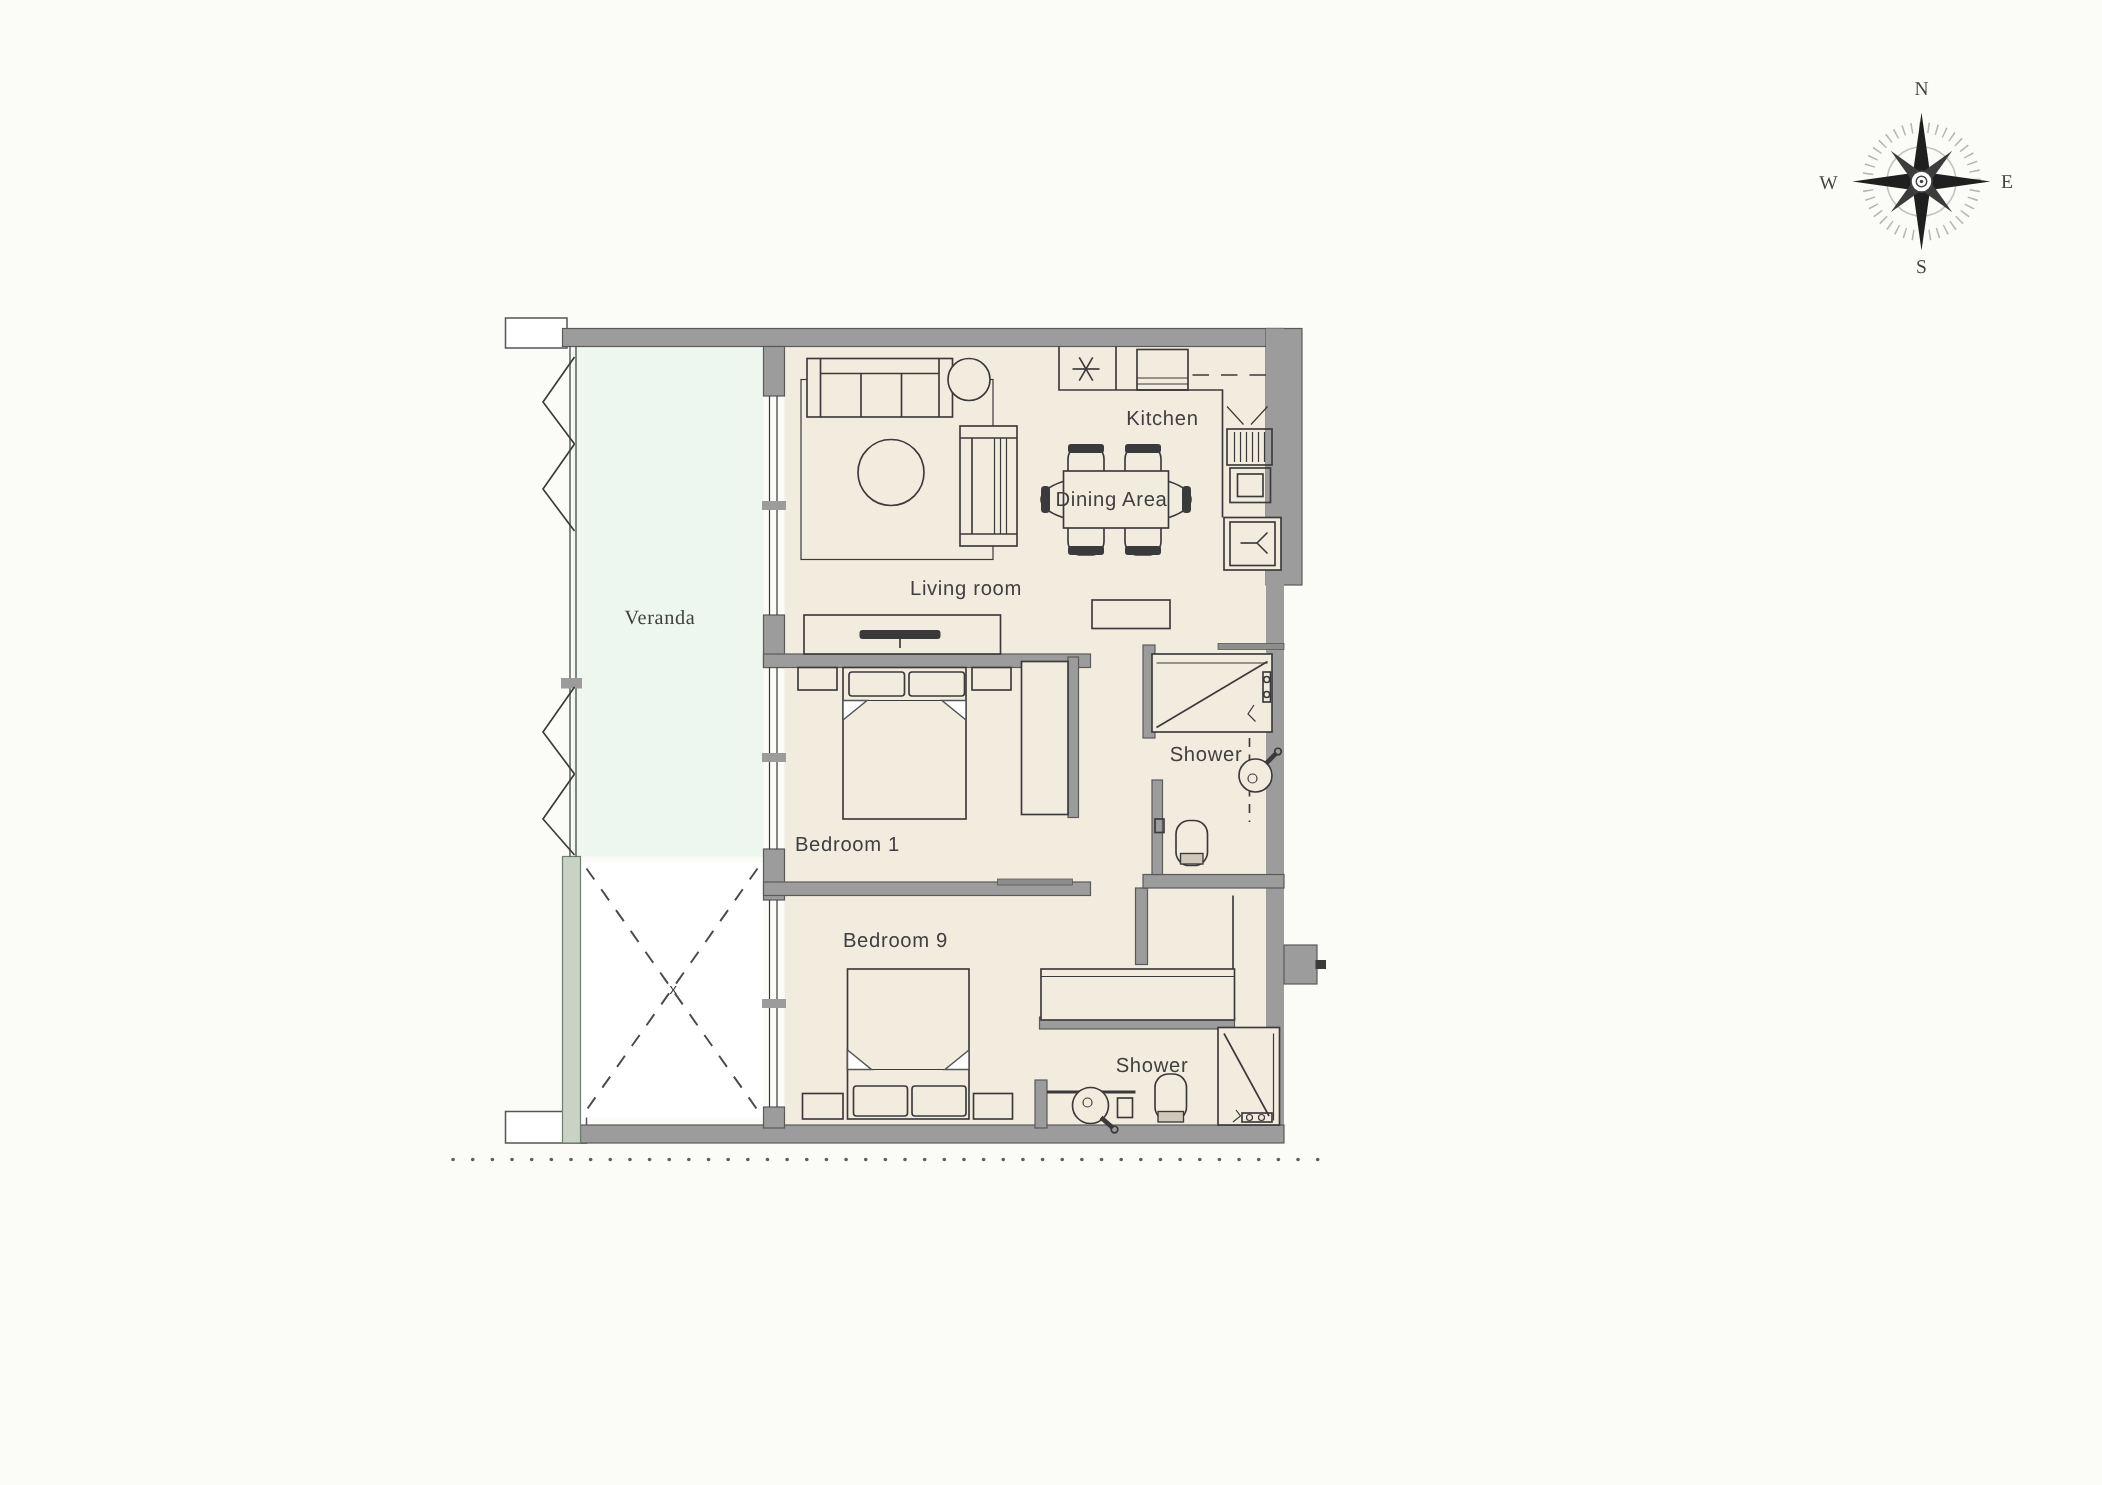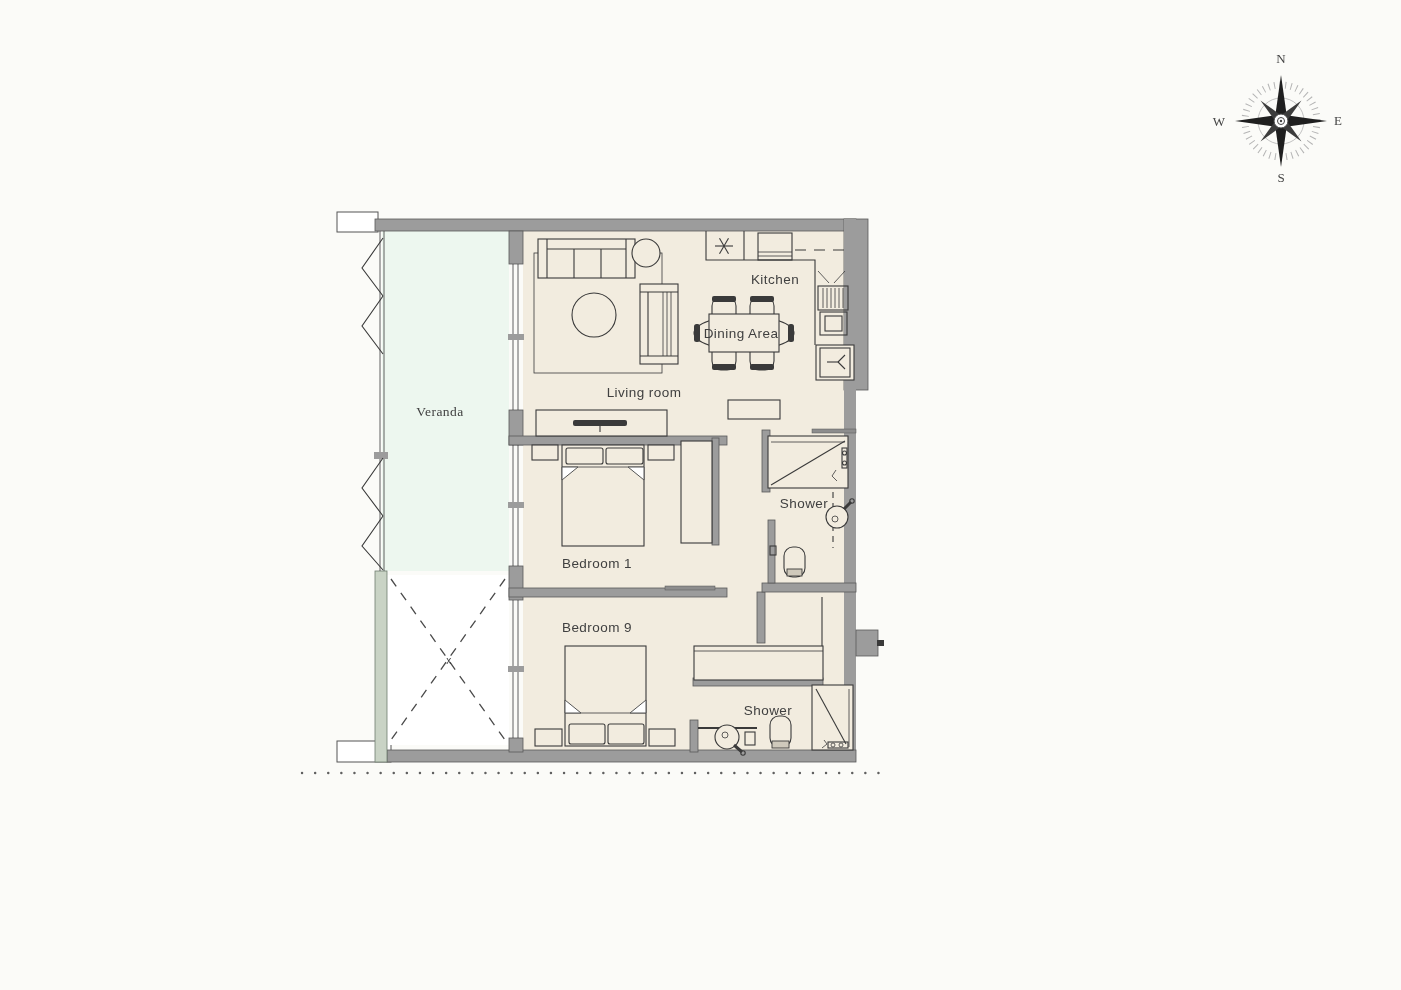--- a/index.html
+++ b/index.html
@@ -302,21 +302,21 @@
     <circle r="7" fill="#fff" stroke="#444" stroke-width="1"></circle>
     <circle r="3.5" fill="none" stroke="#444" stroke-width="1"></circle>
     <circle r="1.2" fill="#444"></circle>
   </g>
 </svg>
 
   <div class="plan-label" style="left:440px;top:412px;font-family:Liberation Serif, serif;">Veranda</div>
   <div class="plan-label" style="left:597px;top:392px;margin-left:47px;">Living room</div>
   <div class="plan-label" style="left:775px;top:279px;">Kitchen</div>
   <div class="plan-label" style="left:741px;top:333px;">Dining Area</div>
-  <div class="plan-label" style="left:597px;top:563px;">Bedroom 1</div>
+  <div class="plan-label" style="left:565px;top:563px;">Bedroom 1</div>
   <div class="plan-label" style="left:597px;top:627px;">Bedroom 9</div>
   <div class="plan-label" style="left:804px;top:503px;">Shower</div>
   <div class="plan-label" style="left:768px;top:710px;">Shower</div>
   <div class="plan-label small-mark" style="left:449px;top:660px;">x</div>
 
   <div class="compass-label" style="left:1281px;top:59px;">N</div>
   <div class="compass-label" style="left:1338px;top:121px;">E</div>
   <div class="compass-label" style="left:1281px;top:178px;">S</div>
   <div class="compass-label" style="left:1219px;top:122px;">W</div>
 

